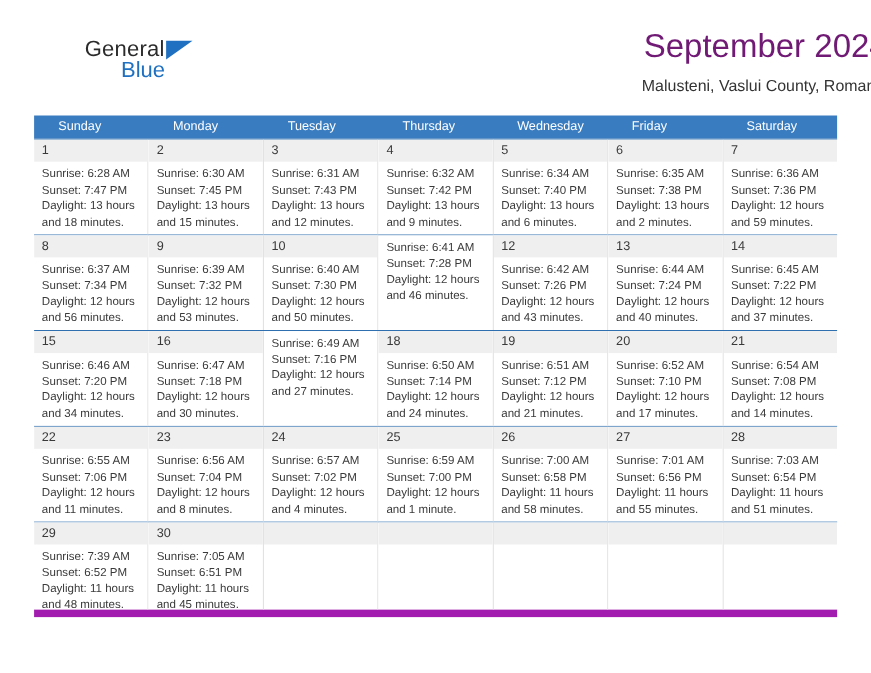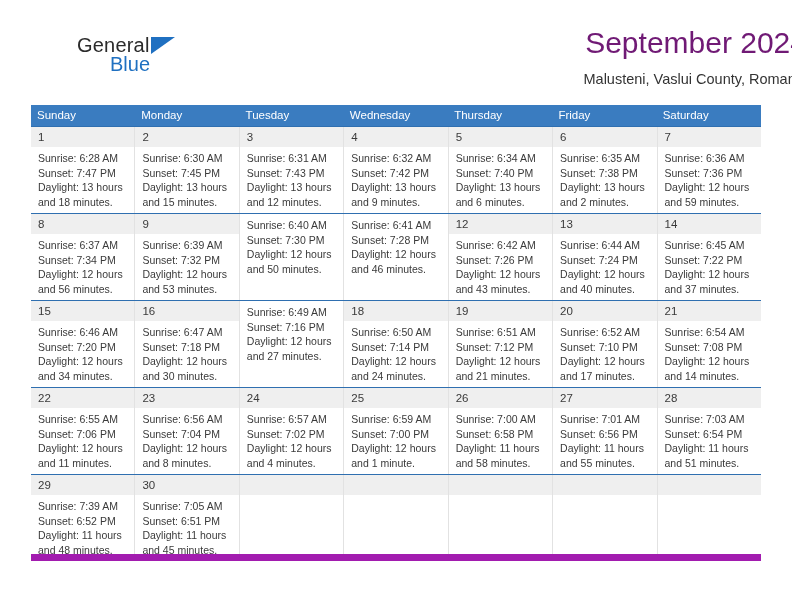--- a/index.html
+++ b/index.html
@@ -93,21 +93,21 @@
   .weekdays {
     display: flex;
     background: #3a7cc0;
     height: 21px;
   }
   .weekday {
     flex: 1 1 0;
     color: #ffffff;
     font-size: 11.5px;
     line-height: 21px;
-    padding-left: 6px;
+    padding-left: 22px;
     box-sizing: border-box;
   }
   .week {
     display: flex;
     border-top: 1.6px solid #2f6fb0;
     height: 87px;
     box-sizing: border-box;
   }
   .week.last {
     border-bottom: 7px solid #a21caf;
@@ -158,22 +158,22 @@
     </div>
     <div class="title">September 2024</div>
     <div class="subtitle">Malusteni, Vaslui County, Romania</div>
   </div>
 
   <div class="calendar">
     <div class="weekdays">
       <div class="weekday">Sunday</div>
       <div class="weekday">Monday</div>
       <div class="weekday">Tuesday</div>
+      <div class="weekday">Thursday</div>
       <div class="weekday">Wednesday</div>
-      <div class="weekday">Thursday</div>
       <div class="weekday">Friday</div>
       <div class="weekday">Saturday</div>
     </div>
 
     <div id="weeks-container">
         <div class="week">
           <div class="daycell">
             <div class="daynum-band">1</div>
             <div class="daylines">
               <div class="dline">Sunrise: 6:28 AM</div>
@@ -250,20 +250,21 @@
           <div class="daycell">
             <div class="daynum-band">9</div>
             <div class="daylines">
               <div class="dline">Sunrise: 6:39 AM</div>
               <div class="dline">Sunset: 7:32 PM</div>
               <div class="dline">Daylight: 12 hours</div>
               <div class="dline">and 53 minutes.</div>
             </div>
           </div>
           <div class="daycell">
+            <div class="daynum-band">10</div>
             <div class="daylines">
               <div class="dline">Sunrise: 6:40 AM</div>
               <div class="dline">Sunset: 7:30 PM</div>
               <div class="dline">Daylight: 12 hours</div>
               <div class="dline">and 50 minutes.</div>
             </div>
           </div>
           <div class="daycell">
             <div class="daylines">
               <div class="dline">Sunrise: 6:41 AM</div>

